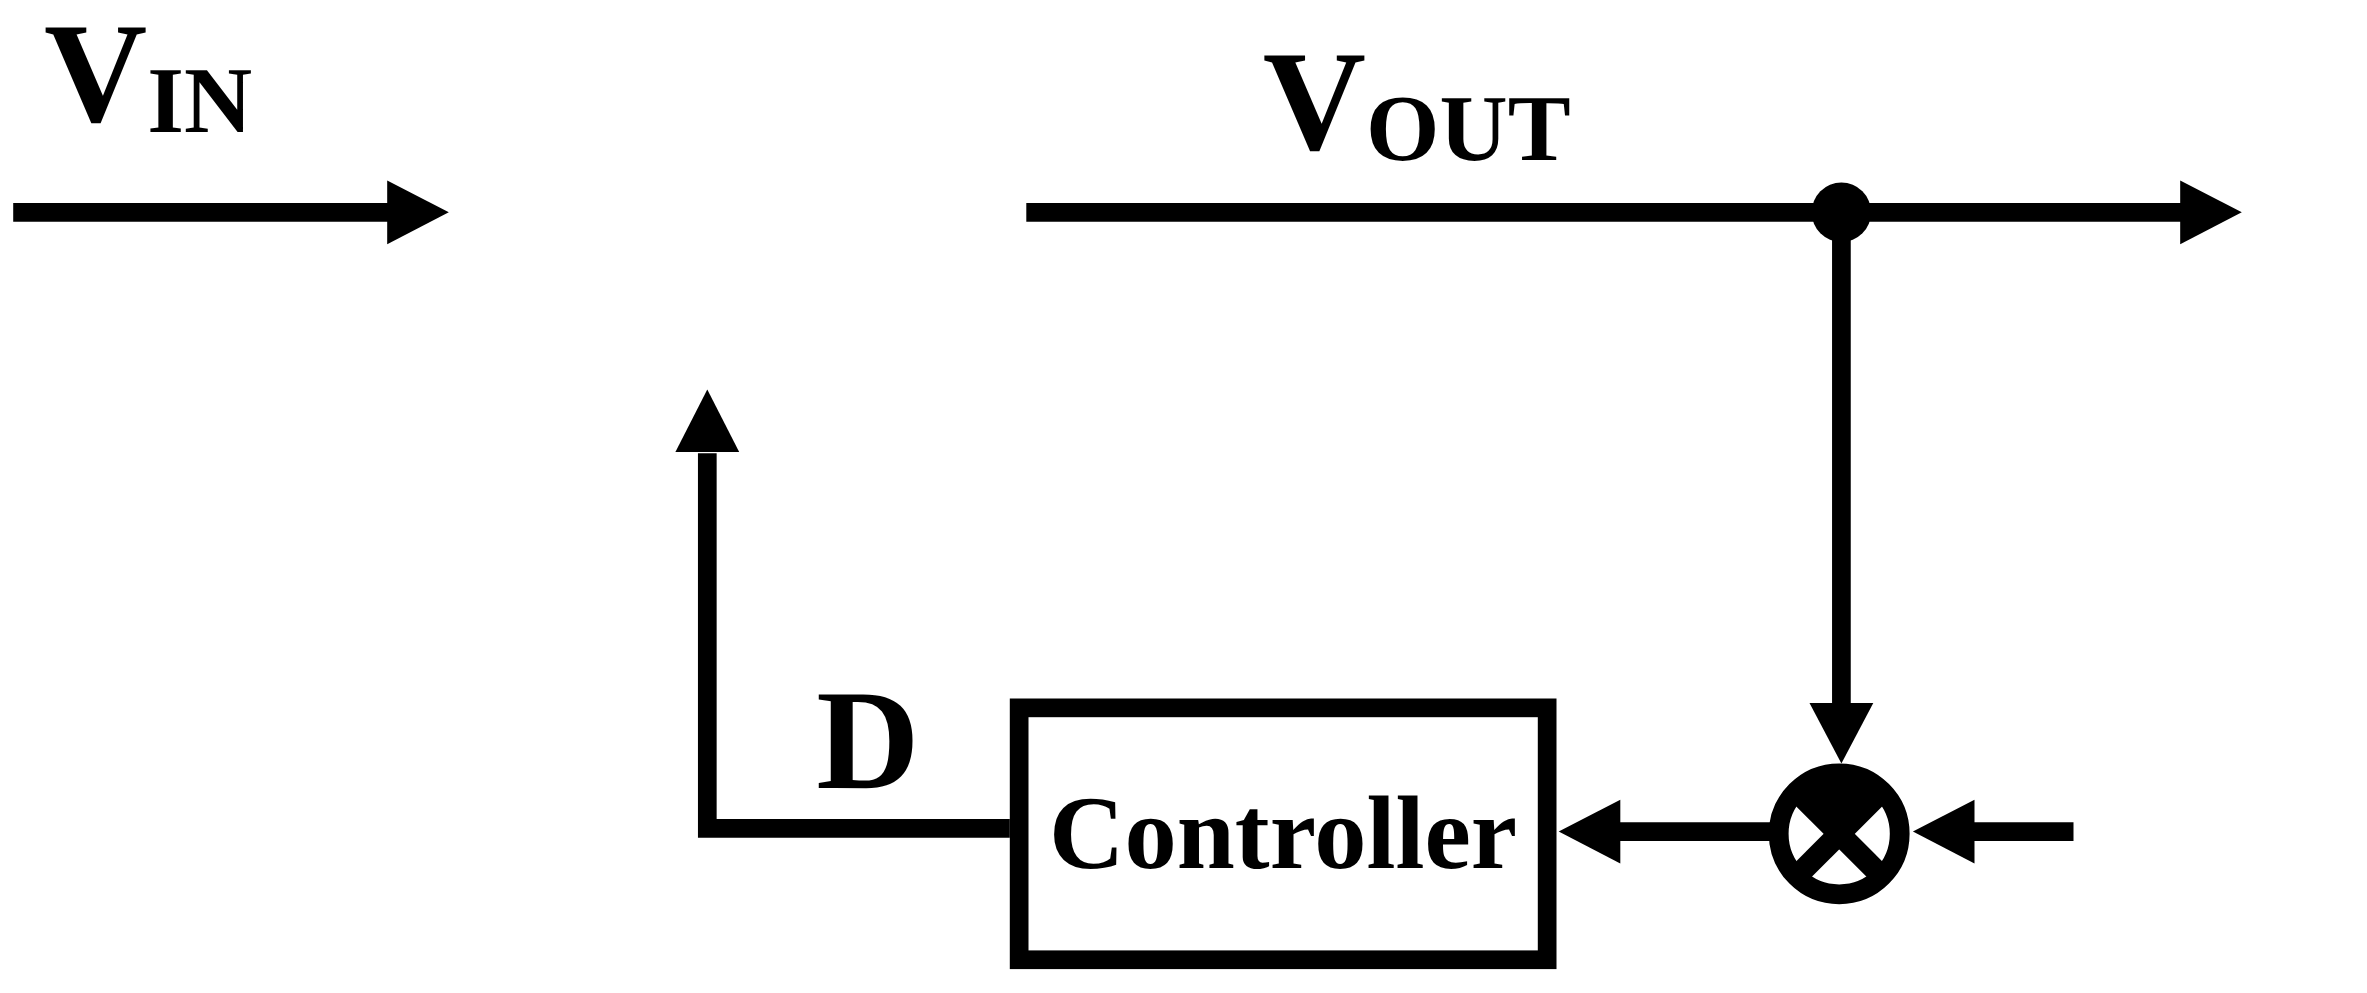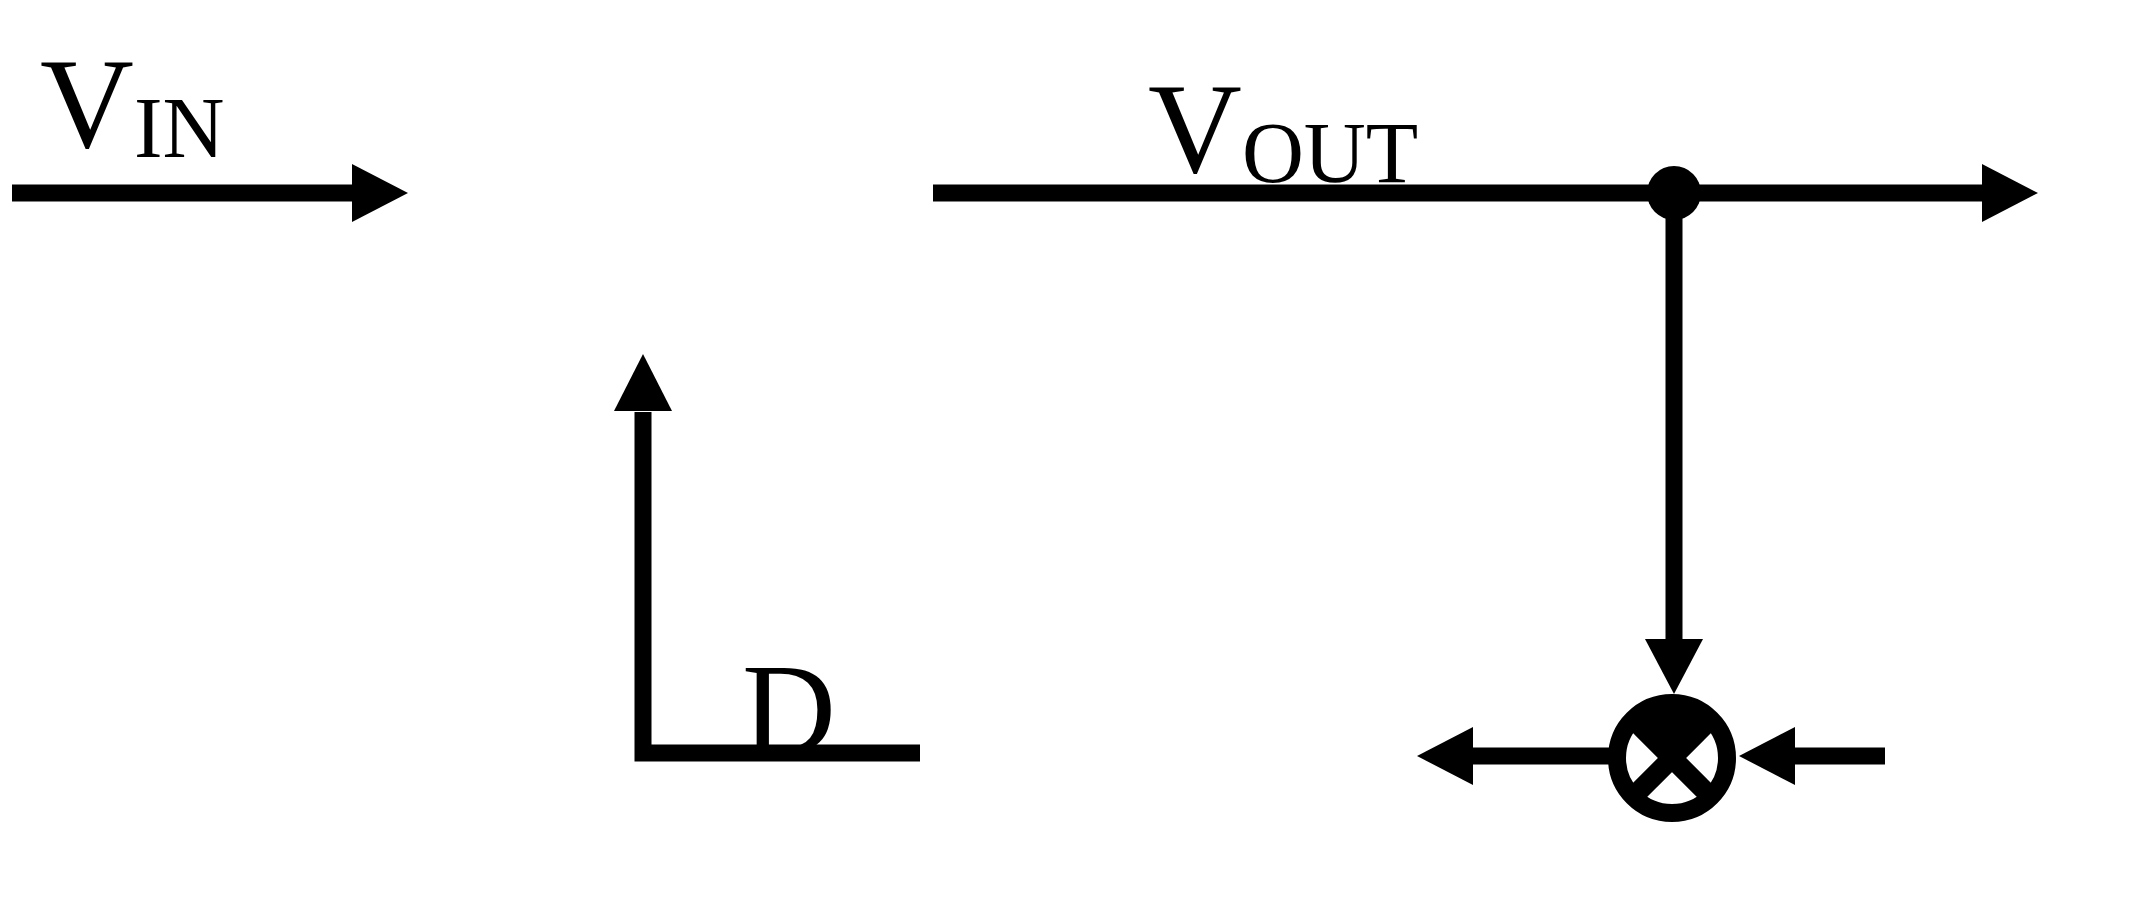--- a/index.html
+++ b/index.html
@@ -23,22 +23,22 @@
     position:absolute; box-sizing:border-box;
     border:17px solid var(--ink); background:var(--paper);
     display:flex; align-items:center; justify-content:center;
     text-align:center; font-weight:bold;
   }
   #power-block      { left:408px; top:35px;  width:525px; height:317px; }
   #controller-block { left:918px; top:635px; width:497px; height:246px; }
   .block-label { font-size:95px; line-height:1.3; font-weight:bold; white-space:nowrap; }
 
   .siglabel {
-    position:absolute; font-weight:normal; font-size:130px; line-height:1;
-    white-space:nowrap; color:var(--ink);margin-top:36px;
+    position:absolute; font-weight:bold; font-size:130px; line-height:1;
+    white-space:nowrap; color:var(--ink);
   }
   .siglabel .sub { font-size:0.66em; vertical-align:-0.12em; }
   #vin-label  { left:40px;   top:2px;   }
   #vout-label { left:1148px; top:27px;  }
   #vref-label { left:1874px; top:698px; }
   #duty-label { left:742px;  top:608px; }
 </style>
 </head>
 <body>
 
@@ -80,20 +80,25 @@
       <polygon points="1417,756 1473,727 1473,785"></polygon>
     </g>
 
     <g>
       <path class="elbow" d="M920,753 H643 V412"></path>
       <polygon points="643,354 614,411 672,411"></polygon>
     </g>
   </svg>
 
 
+  <div class="block" id="controller-block">
+    <div class="block-label">
+      <div>Controller</div>
+    </div>
+  </div>
 
   <div class="siglabel" id="vin-label"><span>V</span><span class="sub">IN</span></div>
 
   <div class="siglabel" id="vout-label"><span>V</span><span class="sub">OUT</span></div>
 
 
   <div class="siglabel" id="duty-label"><span>D</span></div>
 
 </div>
 

